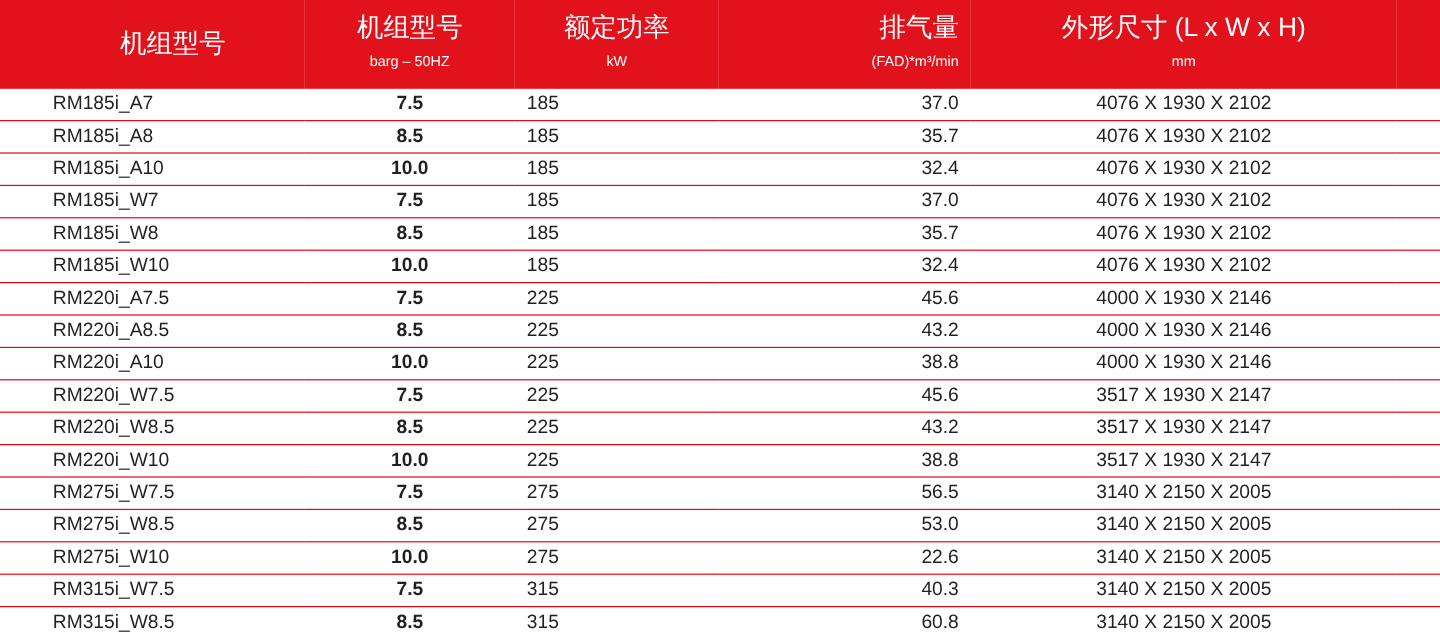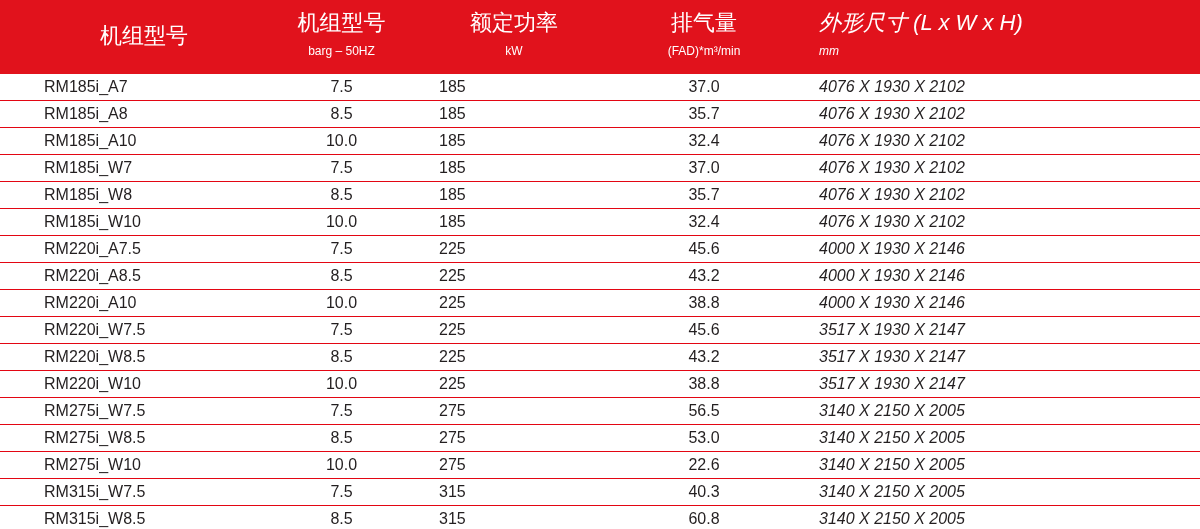--- a/index.html
+++ b/index.html
@@ -40,24 +40,24 @@
     white-space: nowrap;
   }
   .spec-table tbody td {
     font-size: 16px;
     line-height: 20px;
     padding: 3px 10px;
     border-bottom: 1px solid #e30613;
     white-space: nowrap;
   }
   .col-model   { width: 200px; text-align: left;  padding-left: 44px !important; }
-  .col-press   { width: 155px; text-align: center; }
+  .col-press   { width: 155px; text-align: center; font-weight: bold; }
   .col-power   { width: 150px; }
-  .col-flow    { width: 190px; text-align: center; }
-  .col-dim     { width: 335px; text-align: left; font-style: italic; }
+  .col-flow    { width: 190px; text-align: right; }
+  .col-dim     { width: 335px; text-align: center; }
   .col-weight  { width: 170px; text-align: right; padding-right: 78px !important; }
 
   thead .col-model  { text-align: center; padding-left: 44px; }
   thead .col-weight { text-align: right; padding-right: 78px; }
 
   tbody tr:first-child td { border-top: none; }
 </style>
 </head>
 <body>
 

